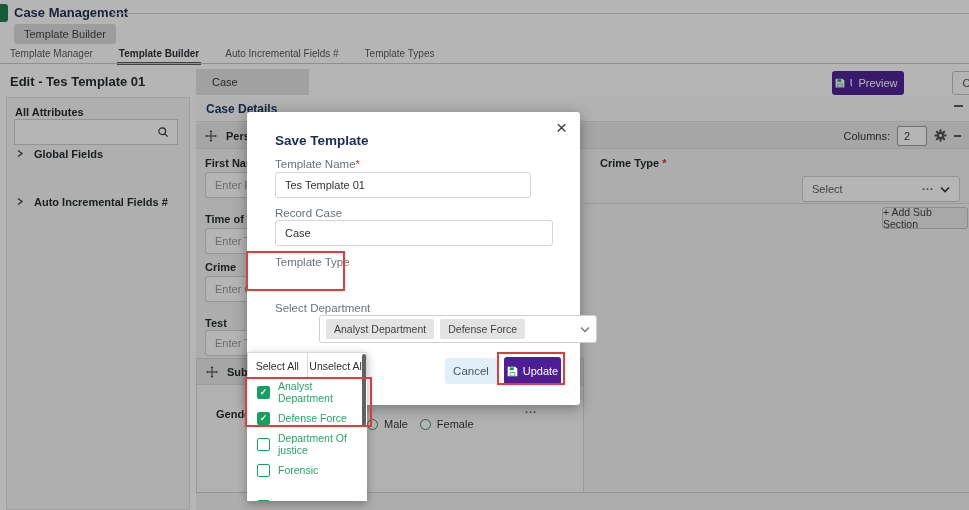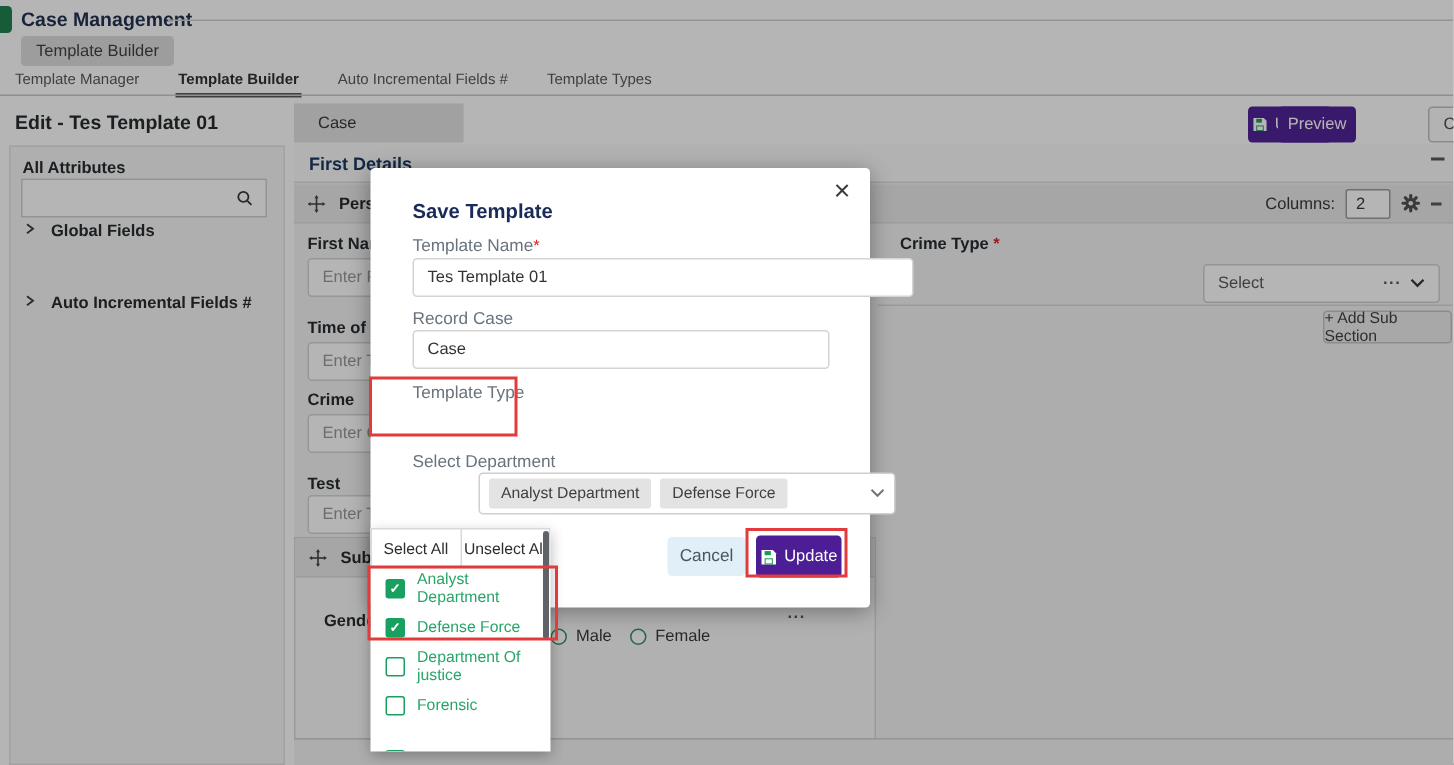--- a/index.html
+++ b/index.html
@@ -97,21 +97,21 @@
     <span><svg width="8" height="9" viewBox="0 0 8 8">
           <polyline points="2,1 6,4 2,7" fill="none" stroke="#3c3c3c" stroke-width="1.3"></polyline>
         </svg></span>
     <span class="lbl">Auto Incremental Fields #</span>
   </div>
 </div>
 
 <div class="abs" style="left:196px; top:96px; right:0; bottom:0; background:#f4f4f4;"></div>
 
 <div class="abs" style="left:196px; top:96px; right:0; height:26px; background:#fbfbfb; border-bottom:1px solid #ddd;">
-  <span class="bold" style="position:absolute; left:10px; top:6px; font-size:12px; color:#16325c;">First Details</span>
+  <span class="bold" style="position:absolute; left:10px; top:6px; font-size:12px; color:#16325c;">Case Details</span>
   <span style="position:absolute; right:6px; top:9px; width:9px; height:2px; background:#555;"></span>
 </div>
 
 <div class="sec-bar abs" style="left:196px; top:123px; right:0; height:26px;">
   <span style="display:flex;">
     <svg width="12" height="12" viewBox="0 0 16 16">
         <g stroke="#3c3c3c" stroke-width="1.4">
           <line x1="8" y1="2.5" x2="8" y2="13.5"></line>
           <line x1="2.5" y1="8" x2="13.5" y2="8"></line>
         </g>
@@ -204,21 +204,21 @@
 
 <div class="overlay"></div>
 
 <div class="modal">
   <div style="position:absolute; right:13px; top:6px; font-size:19px; color:#3c3c3c; line-height:1;">×</div>
   <div class="bold" style="position:absolute; left:28px; top:21px; font-size:13.5px; color:#1a2b57;">Save Template</div>
 
   <div class="m-label" style="position:absolute; left:28px; top:46px;">
     <span>Template Name</span><span class="req">*</span>
   </div>
-  <input class="txt-input abs" style="left: 28px; top: 60px; width: 334px; height: 26px;" value="Tes Template 01">
+  <input class="txt-input abs" style="left: 28px; top: 60px; width: 256px; height: 26px;" value="Tes Template 01">
 
   <div class="m-label" style="position:absolute; left:28px; top:95px;">Record Case</div>
   <input class="txt-input abs" style="left: 28px; top: 108px; width: 278px; height: 26px;" value="Case">
 
   <div class="m-label" style="position:absolute; left:28px; top:144px;">Template Type</div>
 
   <div class="m-label" style="position:absolute; left:28px; top:190px;">Select Department</div>
   <div class="select-box abs" style="left:28px; top:203px; width:278px; height:28px; padding:0 6px; gap:6px;">
     <span class="chip">Analyst Department</span>
     <span class="chip">Defense Force</span>

